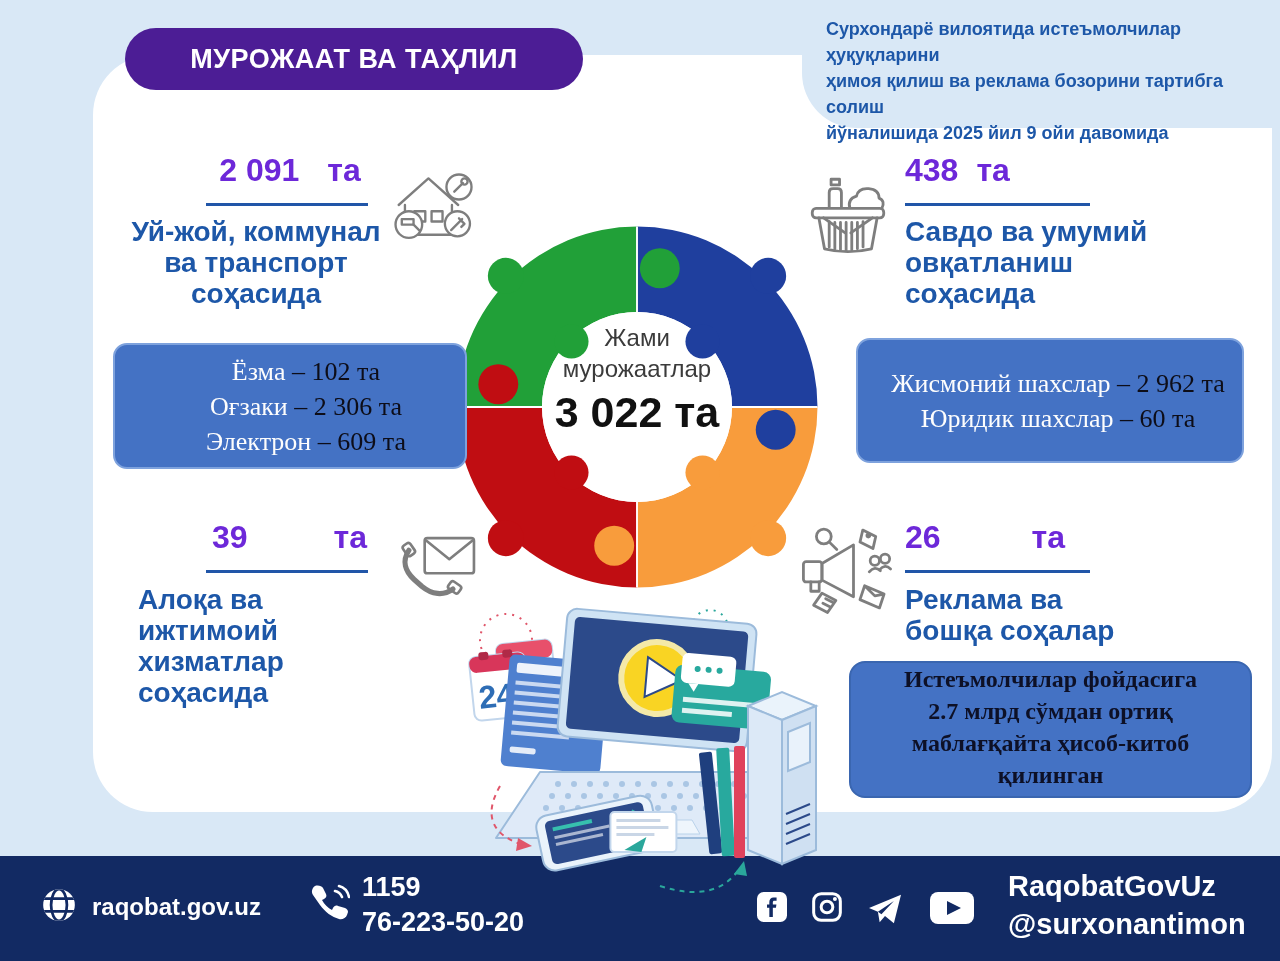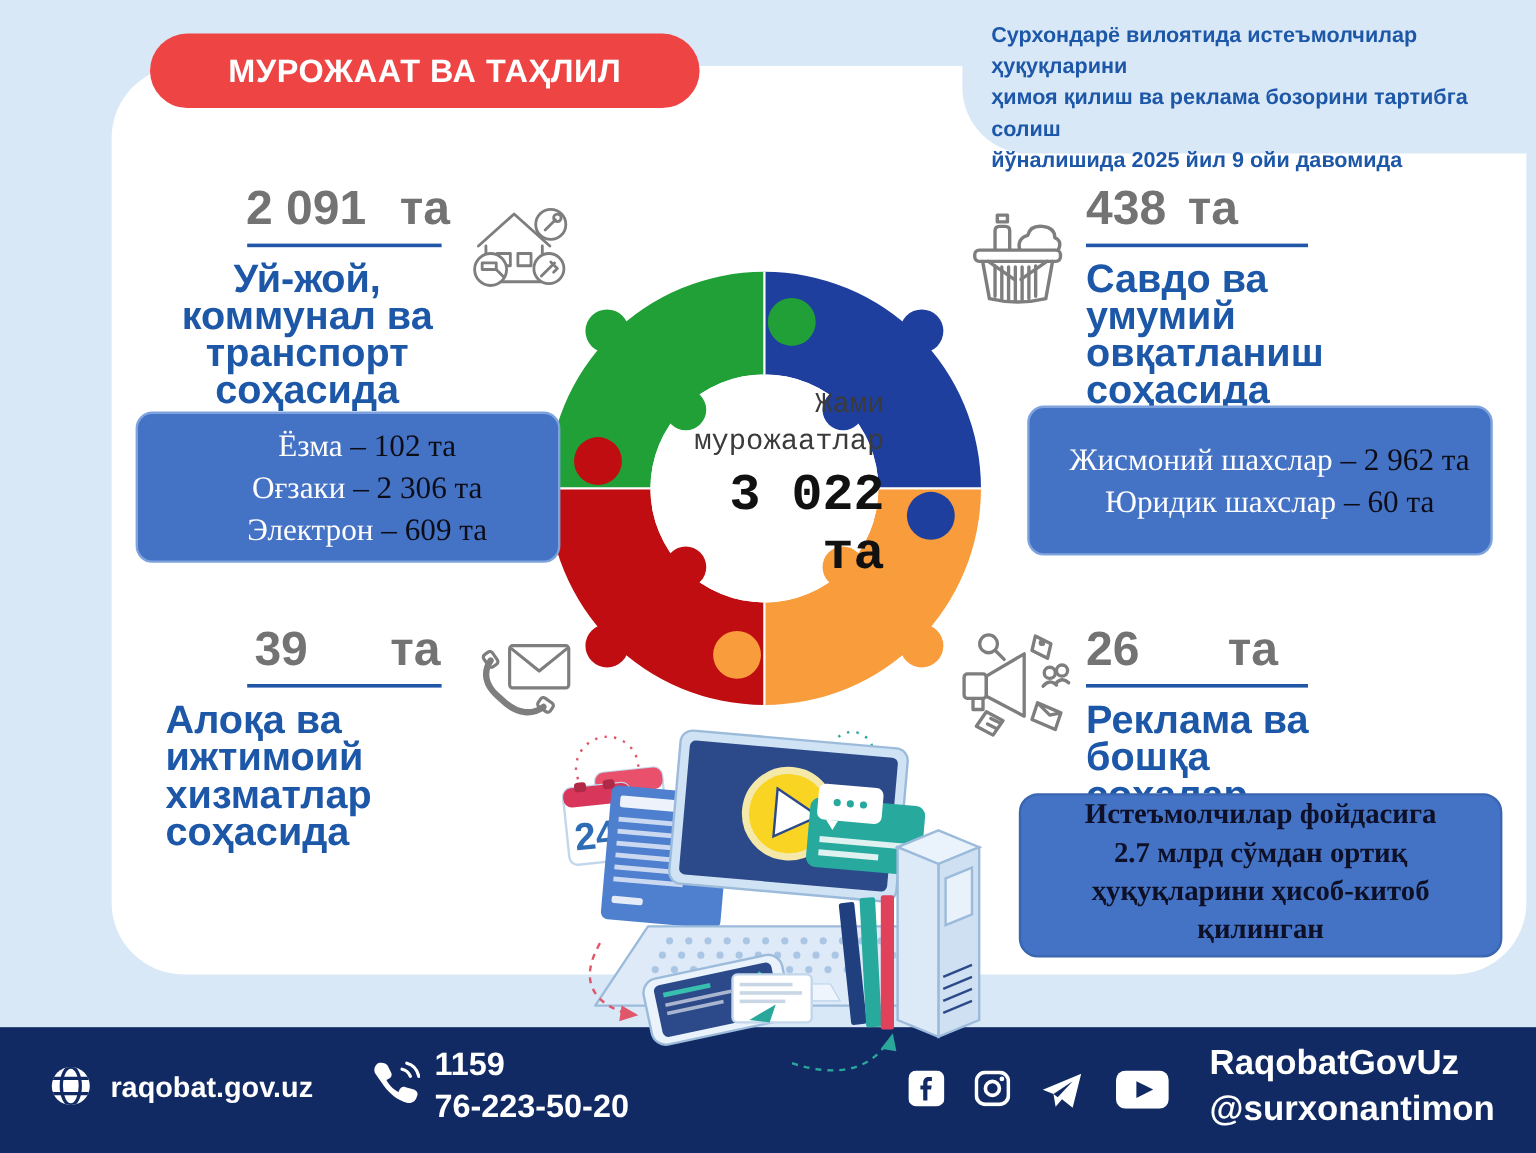--- a/index.html
+++ b/index.html
@@ -4,28 +4,28 @@
 <style>
   html,body{margin:0;padding:0;background:#aebfd2;}
   .page{position:relative;width:1280px;height:961px;background:#d9e8f6;overflow:hidden;
         font-family:"Liberation Sans",sans-serif;}
   .card{position:absolute;left:93px;top:55px;width:1179px;height:757px;background:#ffffff;
         border-radius:60px;}
   .top-banner{position:absolute;left:802px;top:0;width:478px;height:128px;background:#d9e8f6;
         border-bottom-left-radius:55px;padding:0;z-index:3;}
   .top-banner-text{position:absolute;left:24px;top:16px;width:440px;color:#1d57a8;
         font-weight:bold;font-size:18px;line-height:26px;}
-  .title-pill{position:absolute;left:125px;top:28px;width:458px;height:62px;background:#ef4444;
+  .title-pill{position:absolute;left:125px;top:28px;width:458px;height:62px;background:#4c1d95;
         border-radius:32px;display:flex;align-items:center;justify-content:center;z-index:4;
         color:#ffffff;font-weight:bold;font-size:27px;letter-spacing:.5px;}
   
-  .stat-num{position:absolute;display:flex;align-items:baseline;color:#737373;font-weight:bold;
-        font-size:40px;z-index:4;}
+  .stat-num{position:absolute;display:flex;align-items:baseline;color:#6d28d9;font-weight:bold;
+        font-size:32px;z-index:4;}
   .stat-underline{position:absolute;height:3px;background:#2156a8;z-index:4;}
-  .stat-label{position:absolute;color:#1d57a8;font-weight:bold;font-size:33px;line-height:31px;z-index:4;}
+  .stat-label{position:absolute;color:#1d57a8;font-weight:bold;font-size:28px;line-height:31px;z-index:4;}
   .num1{left:170px;top:152px;width:240px;justify-content:center;gap:28px;}
   .ul1{left:206px;top:203px;width:162px;}
   .lb1{left:120px;top:216px;width:272px;text-align:center;}
   .num2{left:905px;top:152px;gap:18px;}
   .ul2{left:905px;top:203px;width:185px;}
   .lb2{left:905px;top:216px;width:256px;}
   .num3{left:212px;top:519px;width:155px;justify-content:space-between;}
   .ul3{left:206px;top:570px;width:162px;}
   .lb3{left:138px;top:584px;width:240px;}
   .num4{left:905px;top:519px;width:160px;justify-content:space-between;}
@@ -43,21 +43,21 @@
   .blue-box .lab{color:#fdfdfd;}
   .blue-box .val{color:#0d0d18;}
   .box-left{left:113px;top:343px;width:318px;height:122px;padding-left:32px;}
   .box-right{left:856px;top:338px;width:368px;height:121px;padding-left:16px;}
   .refund-box{position:absolute;left:849px;top:661px;width:399px;height:133px;background:#4472c4;
         border:2px solid #3a66b0;border-radius:16px;display:flex;flex-direction:column;
         justify-content:flex-start;text-align:center;z-index:4;color:#0d1026;font-weight:bold;
         font-family:"Liberation Serif",serif;font-size:24px;line-height:32px;}
   
   .donut{position:absolute;left:447px;top:217px;width:380px;height:380px;z-index:3;}
-  .donut-center{position:absolute;left:537px;top:322px;width:200px;text-align:right;z-index:4;font-family:Liberation Mono, monospace;}
+  .donut-center{position:absolute;left:537px;top:322px;width:200px;text-align:center;z-index:4;}
   .donut-center .small{color:#3b3b3b;font-size:24px;line-height:31px;}
   .donut-center .big{color:#111111;font-weight:bold;font-size:43px;margin-top:4px;}
   
   .illustration{position:absolute;left:448px;top:606px;width:400px;height:300px;z-index:5;}
   
   .footer{position:absolute;left:0;top:856px;width:1280px;height:105px;background:#122a63;z-index:2;}
   .f-item{position:absolute;color:#ffffff;font-weight:bold;z-index:6;}
   .globe{left:40px;top:886px;width:38px;height:38px;}
   .website{left:92px;top:893px;font-size:24px;}
   .phone-ic{left:306px;top:882px;width:44px;height:44px;}
@@ -225,21 +225,21 @@
   </svg>
   <div class="donut-center">
     <div class="small">Жами</div>
     <div class="small">мурожаатлар</div>
     <div class="big">3 022 та</div>
   </div>
 
   <div class="refund-box">
     <div>Истеъмолчилар  фойдасига</div>
     <div>2.7 млрд сўмдан ортиқ</div>
-    <div>ҳуқуқларини ҳисоб-китоб</div>
+    <div>маблағқайта ҳисоб-китоб</div>
     <div>қилинган</div>
   </div>
 
   <svg class="illustration" viewBox="0 0 400 300">
     <circle cx="58" cy="34" r="26" fill="none" stroke="#e0566a" stroke-width="2" stroke-dasharray="2 6"></circle>
     <circle cx="262" cy="22" r="18" fill="none" stroke="#2aa79b" stroke-width="2" stroke-dasharray="2 6"></circle>
 
     <g transform="translate(16,28) rotate(-6)">
       <rect x="30" y="14" width="56" height="64" rx="7" fill="#ffffff" stroke="#c2d6ec" stroke-width="2"></rect>
       <rect x="30" y="14" width="56" height="18" rx="7" fill="#e8506b"></rect>

